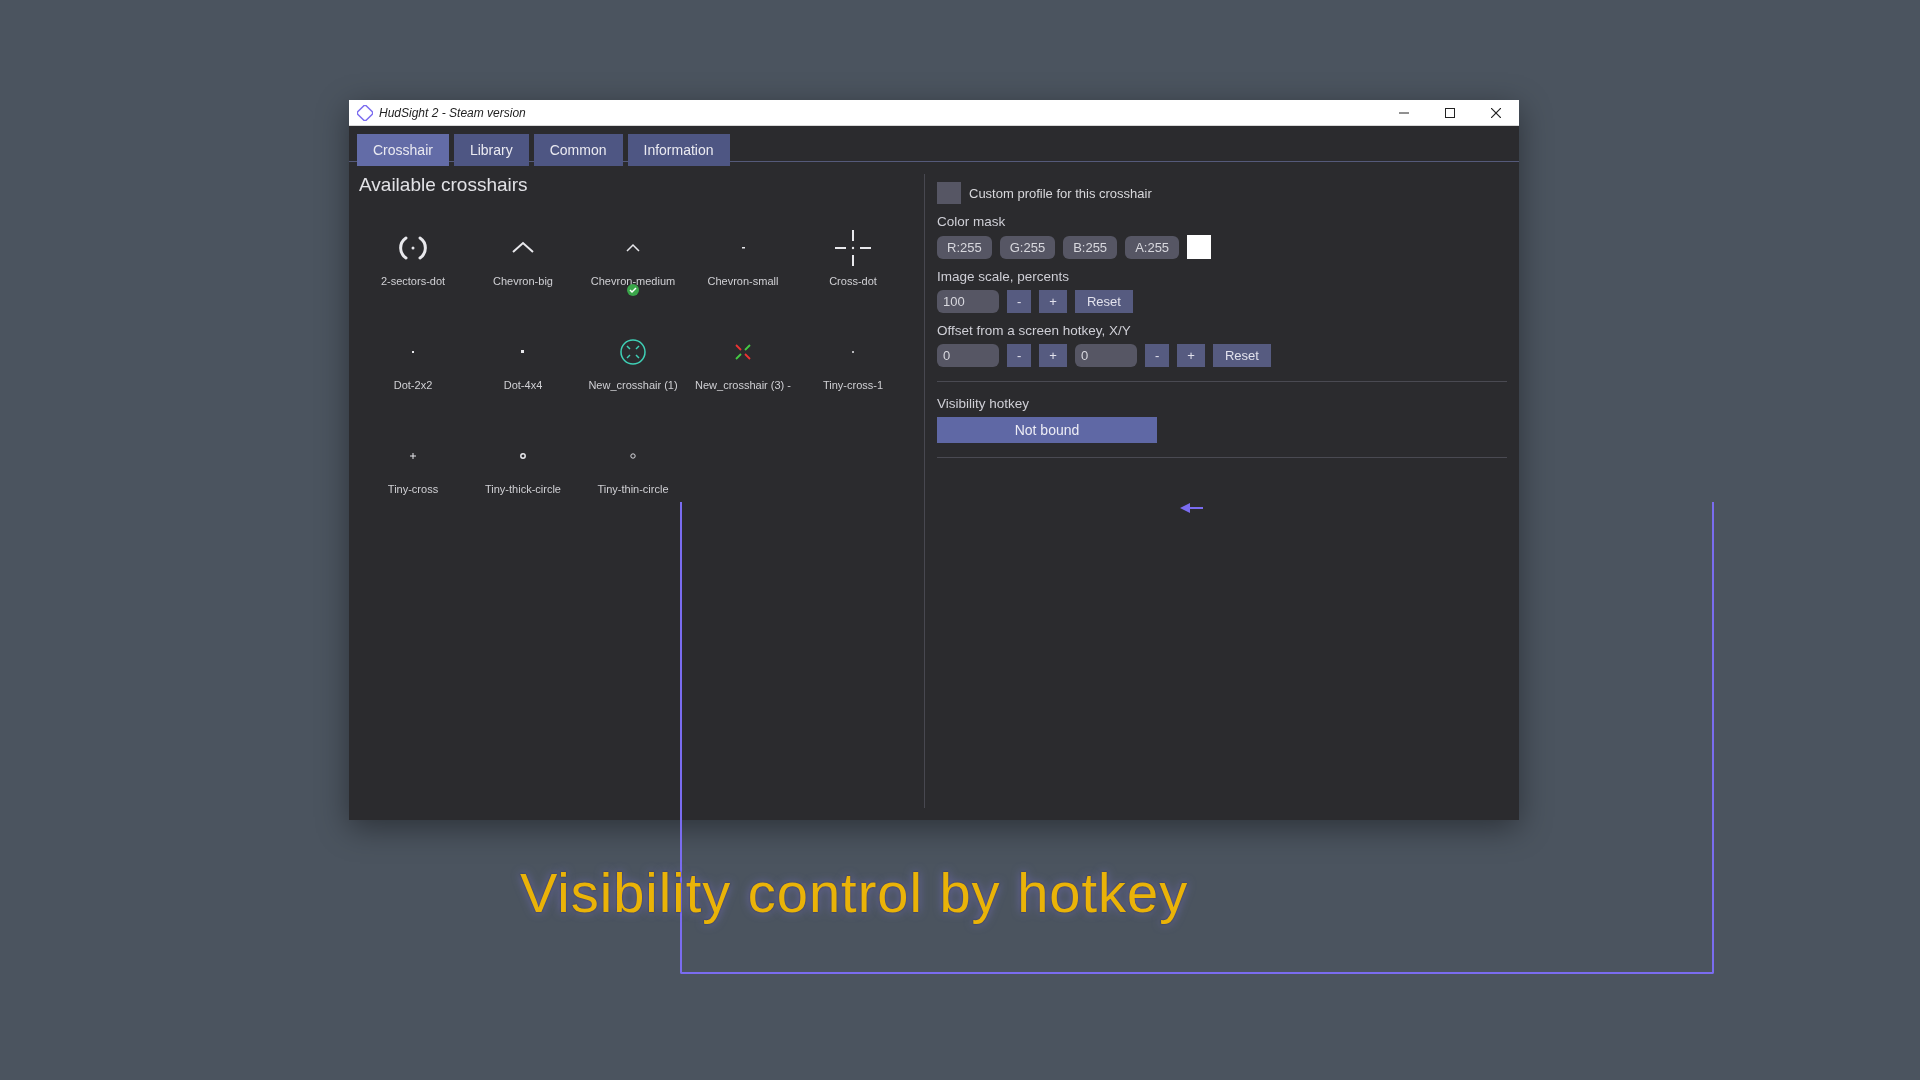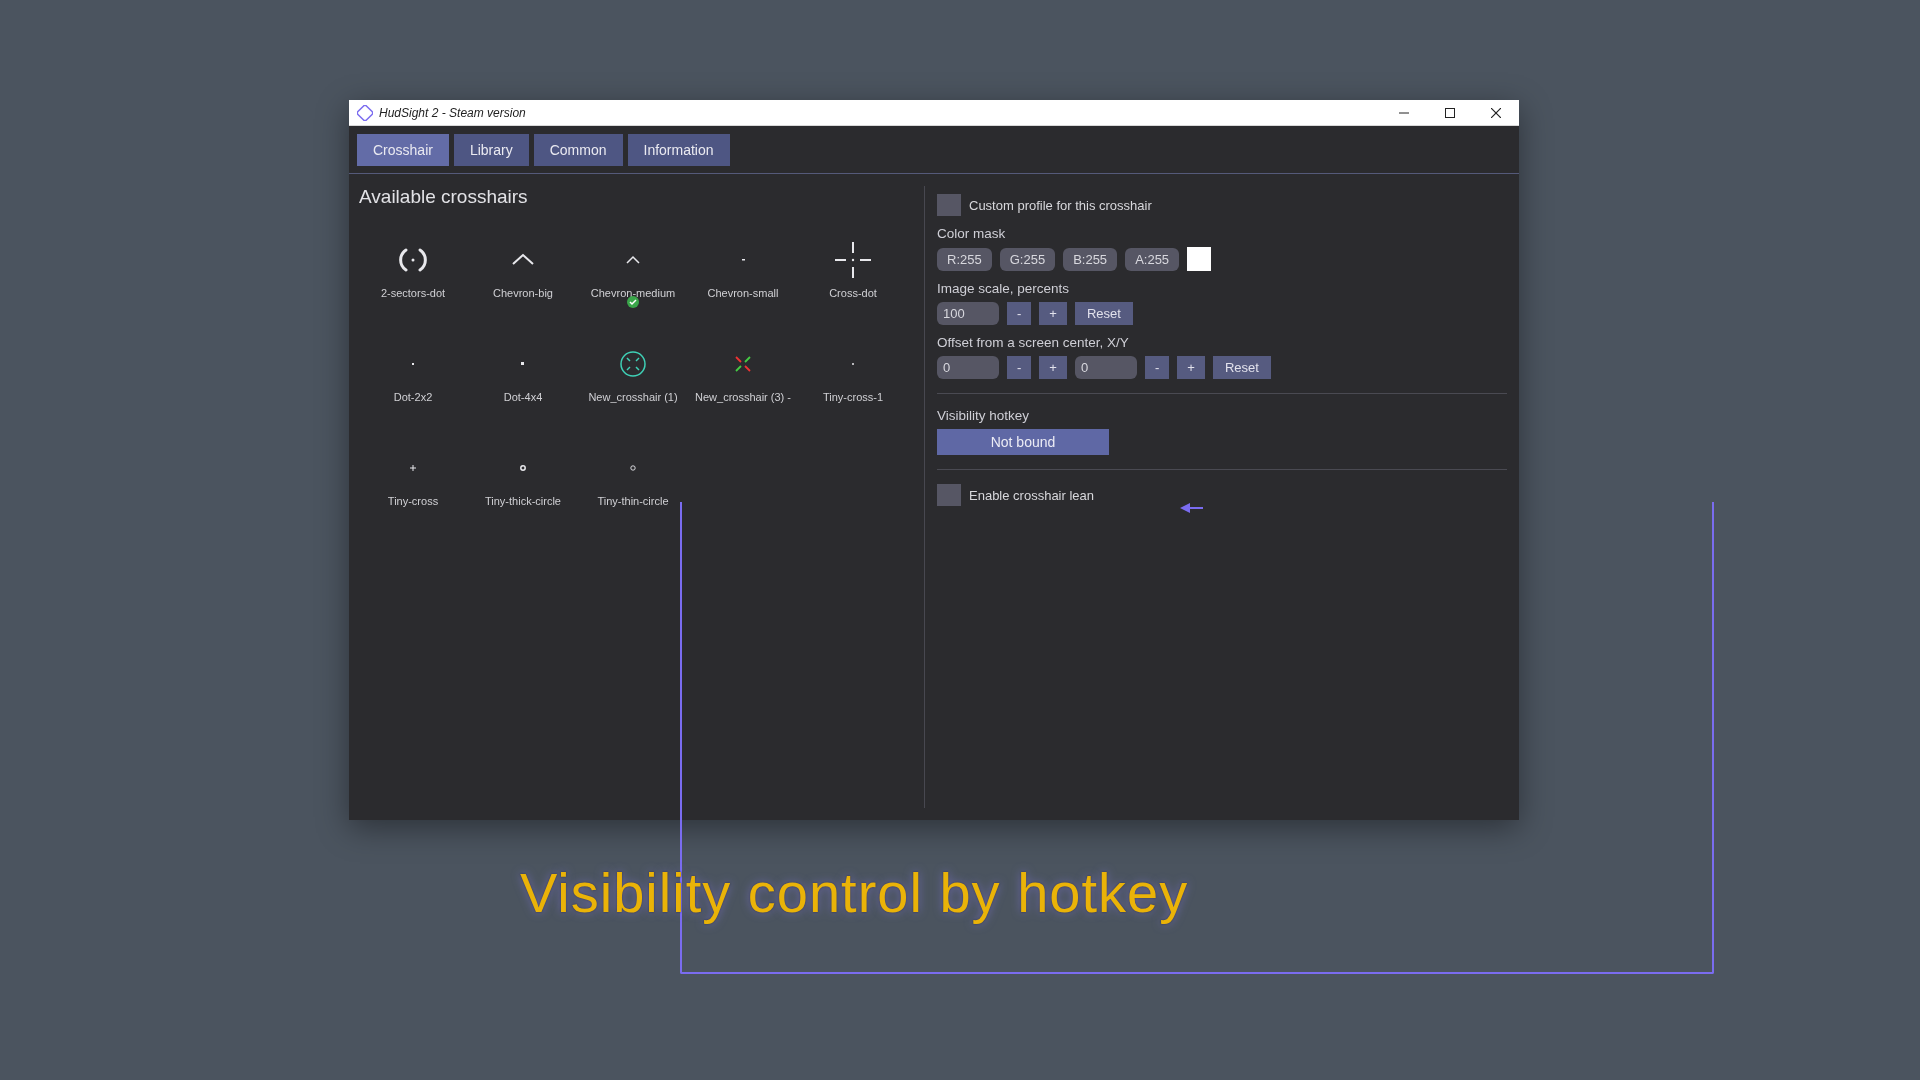--- a/index.html
+++ b/index.html
@@ -42,21 +42,21 @@
     font-size: 13px;
     color: #222;
   }
   
   .tabbar {
     background: #2b2b2e;
     display: flex;
     padding: 8px 8px 0 8px;
     gap: 5px;
     border-bottom: 1px solid #555a7a;
-    height: 48px;
+    height: 36px;
     align-items: flex-start;
   }
   .tab {
     background: #4e5683;
     color: #eaeaf1;
     padding: 8px 16px;
     font-size: 14px;
   }
   .tab.active { background: #636ca7; }
   
@@ -133,21 +133,21 @@
     color: #e2e2ec;
     padding: 4px 10px;
     font-size: 13px;
     min-width: 24px;
     text-align: center;
   }
   .btn.reset { background: #565b80; padding: 4px 12px; }
   .hotkey {
     background: #5f68a5;
     color: #ececf5;
-    width: 172px;
+    width: 220px;
     padding: 5px 0;
     text-align: center;
     font-size: 14px;
   }
   .hr {
     border: none;
     border-top: 1px solid #4a4a52;
     margin: 14px 0;
   }
   
@@ -387,44 +387,40 @@
       </div>
 
       <div class="sec-label">Image scale, percents</div>
       <div class="row">
         <span class="val valwide">100</span>
         <span class="btn">-</span>
         <span class="btn">+</span>
         <span class="btn reset">Reset</span>
       </div>
 
-      <div class="sec-label">Offset from a screen center, X/Y</div>
+      <div class="sec-label">Offset from a screen hotkey, X/Y</div>
       <div class="row">
         <span class="val valwide">0</span>
         <span class="btn">-</span>
         <span class="btn">+</span>
         <span class="val valwide">0</span>
         <span class="btn">-</span>
         <span class="btn">+</span>
         <span class="btn reset">Reset</span>
       </div>
 
       <hr class="hr">
 
       <div class="sec-label" style="margin-top:4px">Visibility hotkey</div>
       <div class="row">
         <div class="hotkey">Not bound</div>
       </div>
 
       <hr class="hr">
 
-      <div class="row">
-        <span class="chk"></span>
-        <span>Enable crosshair lean</span>
-      </div>
     </div>
   </div>
 </div>
 
 <div class="callout">
   <div class="box"></div>
   <div class="arrow"></div>
   <div class="caption">Visibility control by hotkey</div>
 </div>
 

